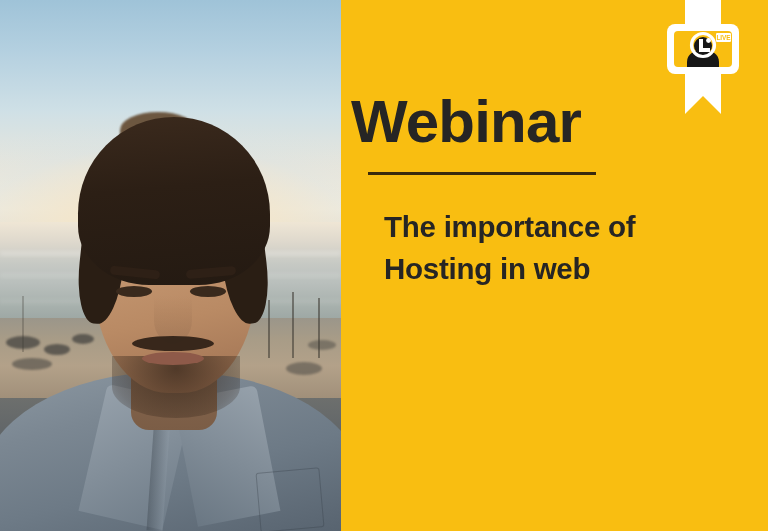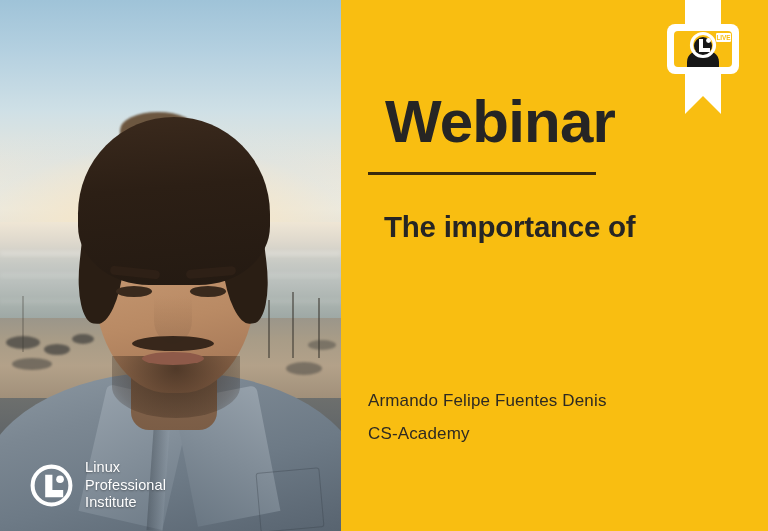--- a/index.html
+++ b/index.html
@@ -246,21 +246,21 @@
     position: absolute;
     left: 341px;
     top: 0;
     width: 427px;
     height: 531px;
     background: #F9BE11;
   }
 
   .title {
     position: absolute;
-    left: 44px;
+    left: 10px;
     top: 92px;
     margin: 0;
     font-size: 60px;
     font-weight: 700;
     color: #262524;
     letter-spacing: -0.8px;
     line-height: 1;
   }
   .rule {
     position: absolute;
@@ -349,47 +349,32 @@
       <div class="brow-l"></div>
       <div class="brow-r"></div>
       <div class="eye-l"></div>
       <div class="eye-r"></div>
       <div class="nose"></div>
       <div class="beard"></div>
       <div class="mustache"></div>
       <div class="mouth"></div>
     </div>
 
-    <div class="lpi-logo">
-      <svg class="lpi-mark" viewBox="0 0 100 100">
-        <circle cx="50" cy="50" r="42" fill="none" stroke="#ffffff" stroke-width="9"></circle>
-        <path d="M36 26 h16 v34 h24 v16 H36 Z" fill="#ffffff"></path>
-        <circle cx="69" cy="36" r="8.5" fill="#ffffff"></circle>
-      </svg>
-      <div class="lpi-words">
-        <div>Linux</div>
-        <div>Professional</div>
-        <div>Institute</div>
-      </div>
-    </div>
   </div>
 
   <div class="right-panel">
 
     <h1 class="title">Webinar</h1>
     <div class="rule"></div>
 
     <div class="subtitle">
       <div>The importance of</div>
+      <div>Hosting in web</div>
     </div>
 
-    <div class="speaker">
-      <div>Armando Felipe Fuentes Denis</div>
-      <div>CS-Academy</div>
-    </div>
 
     <svg class="webinar-badge" viewBox="0 0 98 116">
 
       <path d="M31 0 h36 v116 L49 98 L31 116 Z" fill="#ffffff"></path>
 
       <rect x="13" y="26" width="72" height="50" rx="8" fill="#ffffff"></rect>
 
       <rect x="20" y="33" width="58" height="36" rx="4" fill="#F9BE11"></rect>
 
       <path d="M33 69 v-5 c0-8 7-12 16-12 s16 4 16 12 v5 Z" fill="#171717"></path>

